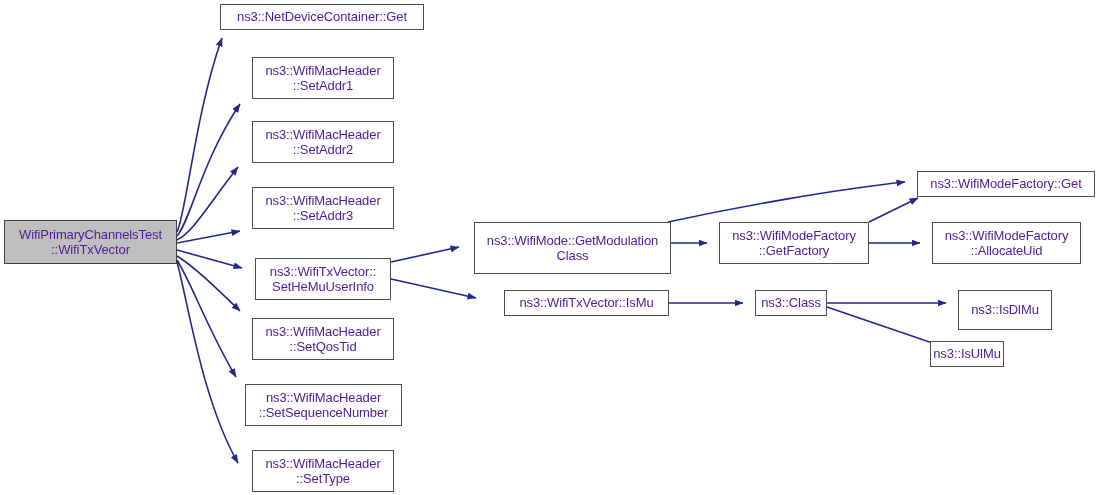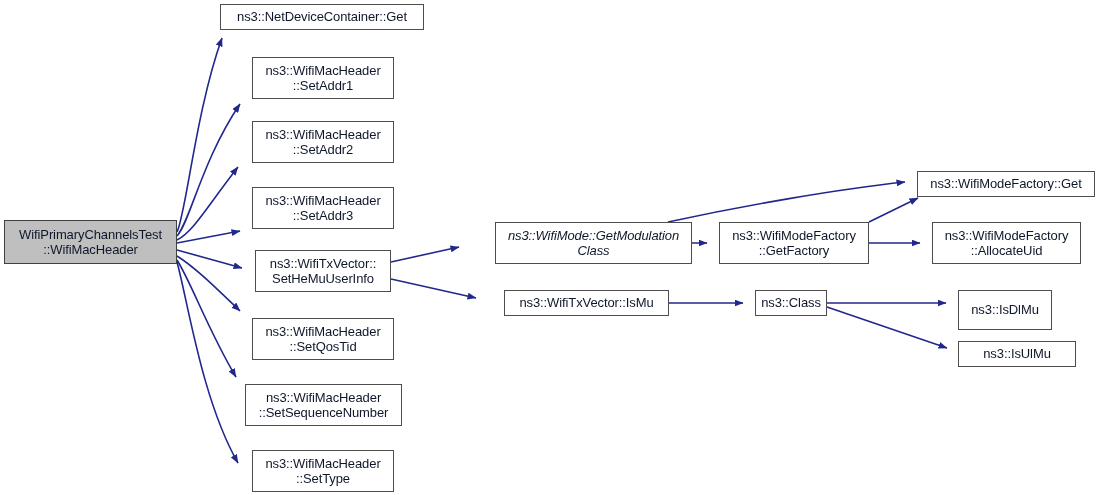--- a/index.html
+++ b/index.html
@@ -25,21 +25,21 @@
   }
   .node {
     position: absolute;
     box-sizing: border-box;
     display: flex;
     align-items: center;
     justify-content: center;
     text-align: center;
     border: 1px solid #4d4d4d;
     background: #ffffff;
-    color: #0f172a;
+    color: #4c1d95;
     font-size: 13px;
     line-height: 15.5px;
     letter-spacing: -0.1px;
     white-space: pre-line;
     padding: 0 4px;
   }
   .node.root {
     background: #bfbfbf;
     border: 1px solid #404040;
   }
@@ -71,42 +71,42 @@
         <path d="M869,243 L920,243" fill="none" stroke="#20288c" stroke-width="1.6" marker-end="url(#arrowhead)"></path>
         <path d="M869,222 L918,198" fill="none" stroke="#20288c" stroke-width="1.6" marker-end="url(#arrowhead)"></path>
         <path d="M653,303 L743,303" fill="none" stroke="#20288c" stroke-width="1.6" marker-end="url(#arrowhead)"></path>
         <path d="M827,303 L946,303" fill="none" stroke="#20288c" stroke-width="1.6" marker-end="url(#arrowhead)"></path>
         <path d="M827,307 L947,348" fill="none" stroke="#20288c" stroke-width="1.6" marker-end="url(#arrowhead)"></path>
       </g>
   </svg>
 
   <div id="nodes-group">
       <div class="node root" style="left: 4px; top: 220px; width: 173px; height: 44px;">WifiPrimaryChannelsTest
-::WifiMacHeader</div>
+::WifiTxVector</div>
       <div class="node" style="left: 220px; top: 4px; width: 204px; height: 26px;">ns3::NetDeviceContainer::Get</div>
       <div class="node" style="left: 252px; top: 57px; width: 142px; height: 42px;">ns3::WifiMacHeader
 ::SetAddr1</div>
       <div class="node" style="left: 252px; top: 121px; width: 142px; height: 42px;">ns3::WifiMacHeader
 ::SetAddr2</div>
       <div class="node" style="left: 252px; top: 187px; width: 142px; height: 42px;">ns3::WifiMacHeader
 ::SetAddr3</div>
-      <div class="node" style="left: 255px; top: 250px; width: 136px; height: 42px;">ns3::WifiTxVector::
+      <div class="node" style="left: 255px; top: 258px; width: 136px; height: 42px;">ns3::WifiTxVector::
 SetHeMuUserInfo</div>
       <div class="node" style="left: 252px; top: 318px; width: 142px; height: 42px;">ns3::WifiMacHeader
 ::SetQosTid</div>
       <div class="node" style="left: 245px; top: 384px; width: 157px; height: 42px;">ns3::WifiMacHeader
 ::SetSequenceNumber</div>
       <div class="node" style="left: 252px; top: 450px; width: 142px; height: 42px;">ns3::WifiMacHeader
 ::SetType</div>
-      <div class="node" style="left: 495px; top: 222px; width: 197px; height: 42px; font-style: italic;">ns3::WifiMode::GetModulation
+      <div class="node" style="left: 474px; top: 222px; width: 197px; height: 52px;">ns3::WifiMode::GetModulation
 Class</div>
       <div class="node" style="left: 504px; top: 290px; width: 165px; height: 26px;">ns3::WifiTxVector::IsMu</div>
       <div class="node" style="left: 719px; top: 222px; width: 150px; height: 42px;">ns3::WifiModeFactory
 ::GetFactory</div>
       <div class="node" style="left: 755px; top: 290px; width: 72px; height: 26px;">ns3::Class</div>
       <div class="node" style="left: 917px; top: 171px; width: 178px; height: 26px;">ns3::WifiModeFactory::Get</div>
       <div class="node" style="left: 932px; top: 222px; width: 149px; height: 42px;">ns3::WifiModeFactory
 ::AllocateUid</div>
       <div class="node" style="left: 958px; top: 290px; width: 94px; height: 40px;">ns3::IsDlMu</div>
-      <div class="node" style="left: 958px; top: 341px; width: 118px; height: 26px;">ns3::IsUlMu</div>
+      <div class="node" style="left: 930px; top: 341px; width: 74px; height: 26px;">ns3::IsUlMu</div>
     </div>
 
 </div>
 
 </body></html>

